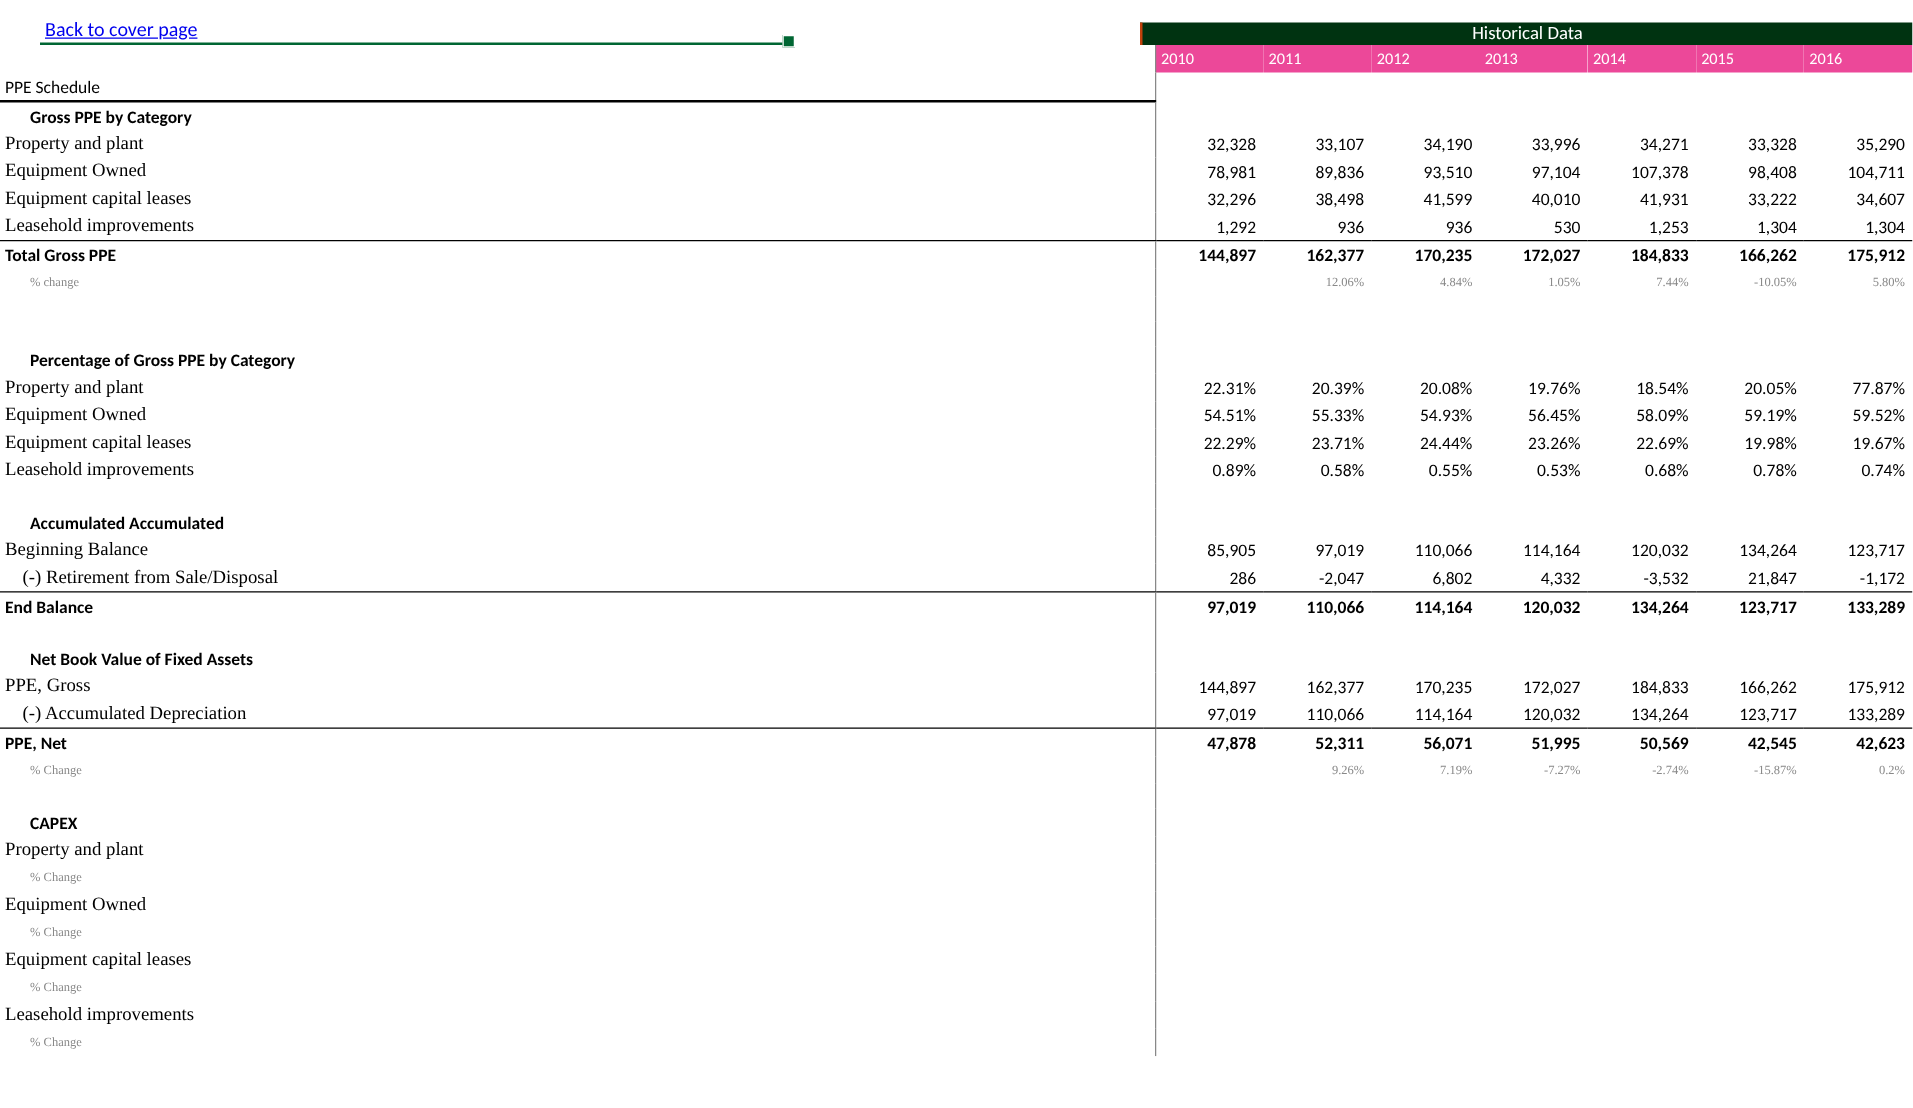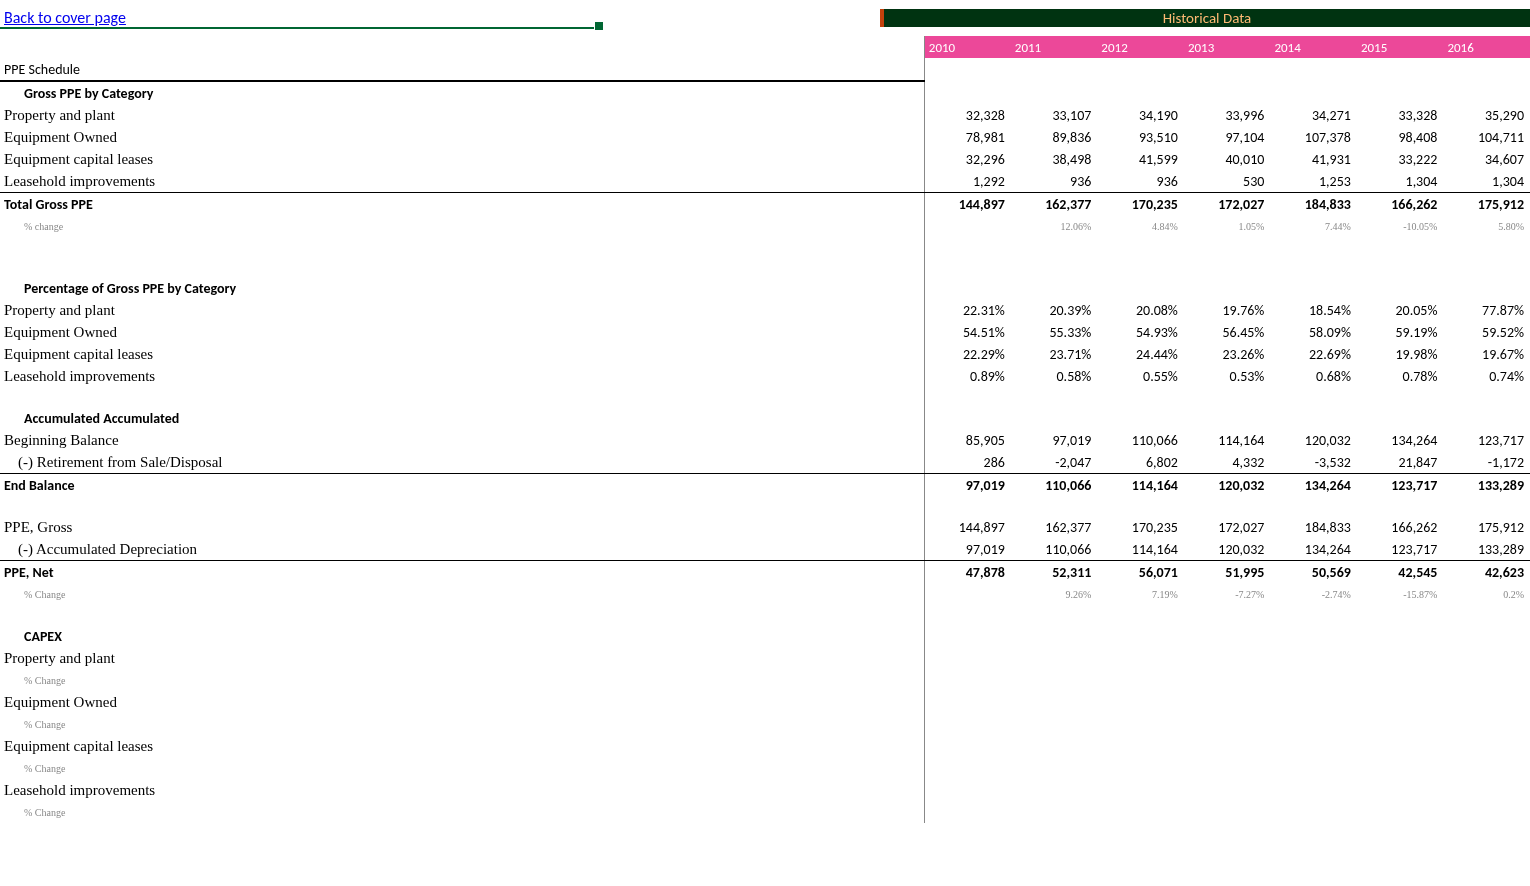--- a/index.html
+++ b/index.html
@@ -9,22 +9,23 @@
     font-family:"Calibri","Segoe UI",Arial,sans-serif;
     font-size:14px;
     color:#000;
   }
   .sheet{
     width:1530px;
     box-sizing:border-box;
   }
   .top-row{
     display:flex;
-    align-items:center;
+    align-items:flex-end;
     height:36px;
+    margin-left:32px;
   }
   .back-link-cell{
     flex:0 0 596px;
     border-bottom:2px solid #006633;
     display:flex;
     align-items:center;
     padding-left:4px;
     position:relative;
   }
   .back-link{
@@ -37,26 +38,26 @@
     position:absolute;
     right:-4px;
     bottom:-4px;
     width:8px;height:8px;
     background:#006633;
     border:1px solid #fff;
   }
   .hist-header{
     flex:1;
     background:#003311;
-    color:#fdba74;
+    color:#ffffff;
     display:flex;
     align-items:center;
     justify-content:center;
     font-size:15px;
-    border-left:4px solid #c2410c;
+    border-left:2px solid #c2410c;
   }
   .filler-mid{
     flex:0 0 280px; 
   }
   table{
     border-collapse:collapse;
     width:100%;
     table-layout:fixed;
   }
   col.label{width:876px;}
@@ -336,20 +337,30 @@
         <tr class="blank">
           <td class="lbl"></td>
           <td class="num data-left-border"></td>
           <td class="num"></td>
           <td class="num"></td>
           <td class="num"></td>
           <td class="num"></td>
           <td class="num"></td>
           <td class="num"></td>
         </tr>
+        <tr class="section-title">
+          <td class="lbl">Net Book Value of Fixed Assets</td>
+          <td class="num data-left-border"></td>
+          <td class="num"></td>
+          <td class="num"></td>
+          <td class="num"></td>
+          <td class="num"></td>
+          <td class="num"></td>
+          <td class="num"></td>
+        </tr>
         <tr class="serif">
           <td class="lbl">PPE, Gross</td>
           <td class="num data-left-border">144,897</td>
           <td class="num">162,377</td>
           <td class="num">170,235</td>
           <td class="num">172,027</td>
           <td class="num">184,833</td>
           <td class="num">166,262</td>
           <td class="num">175,912</td>
         </tr>

